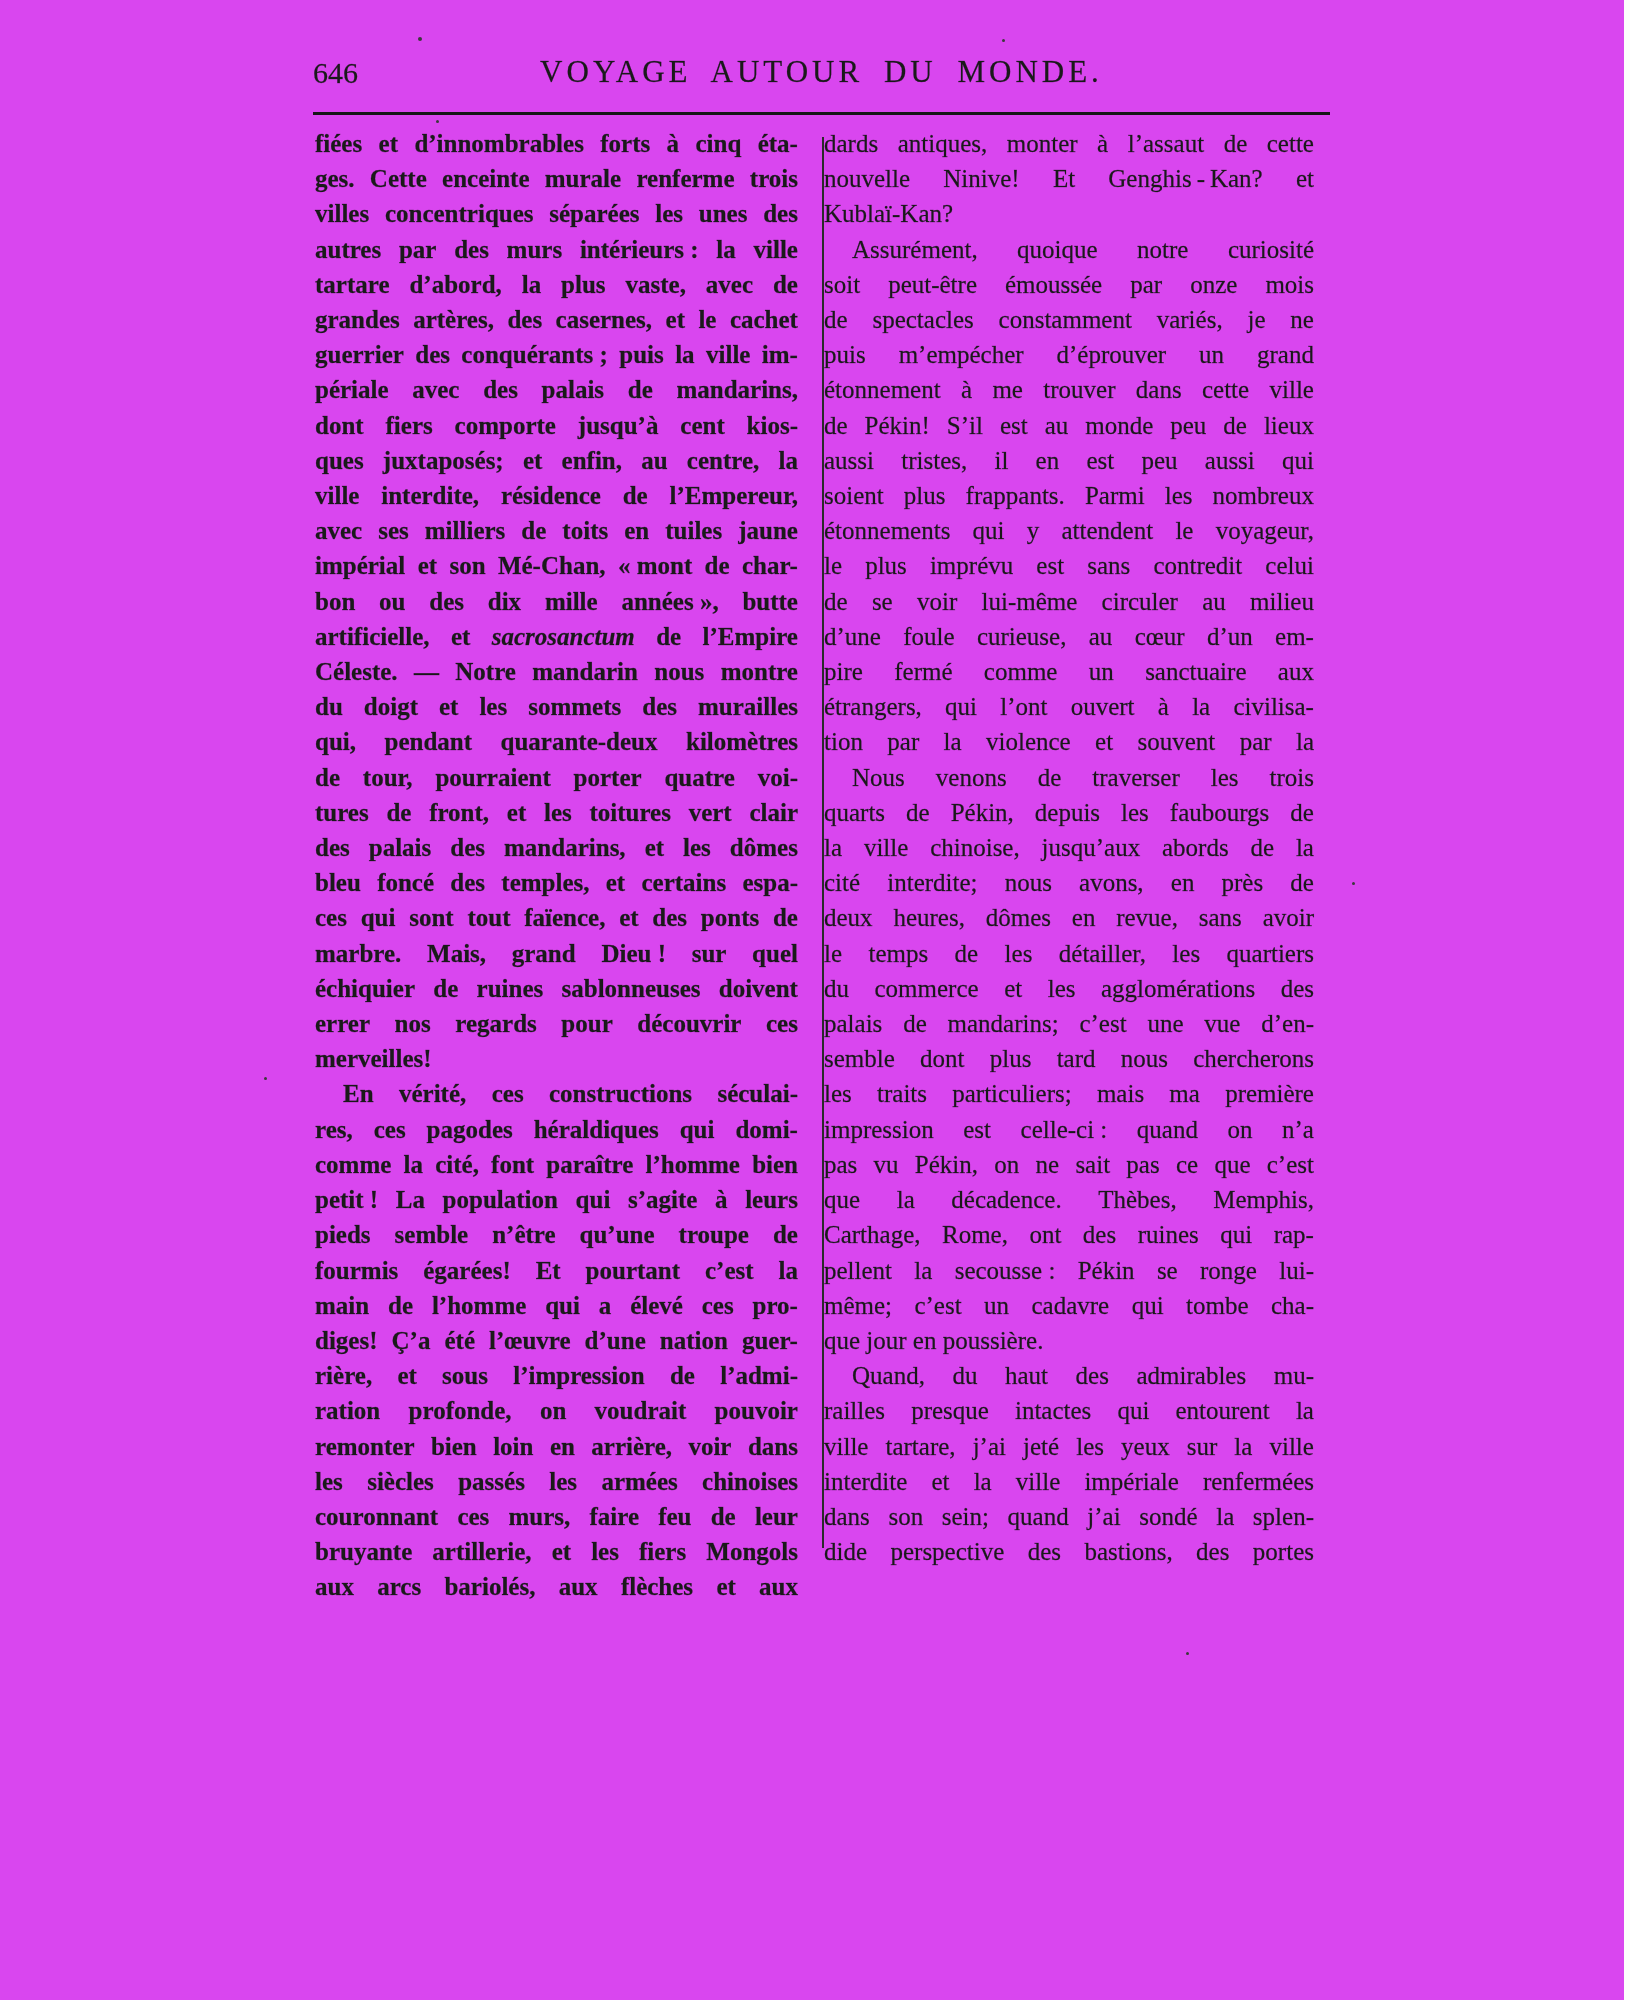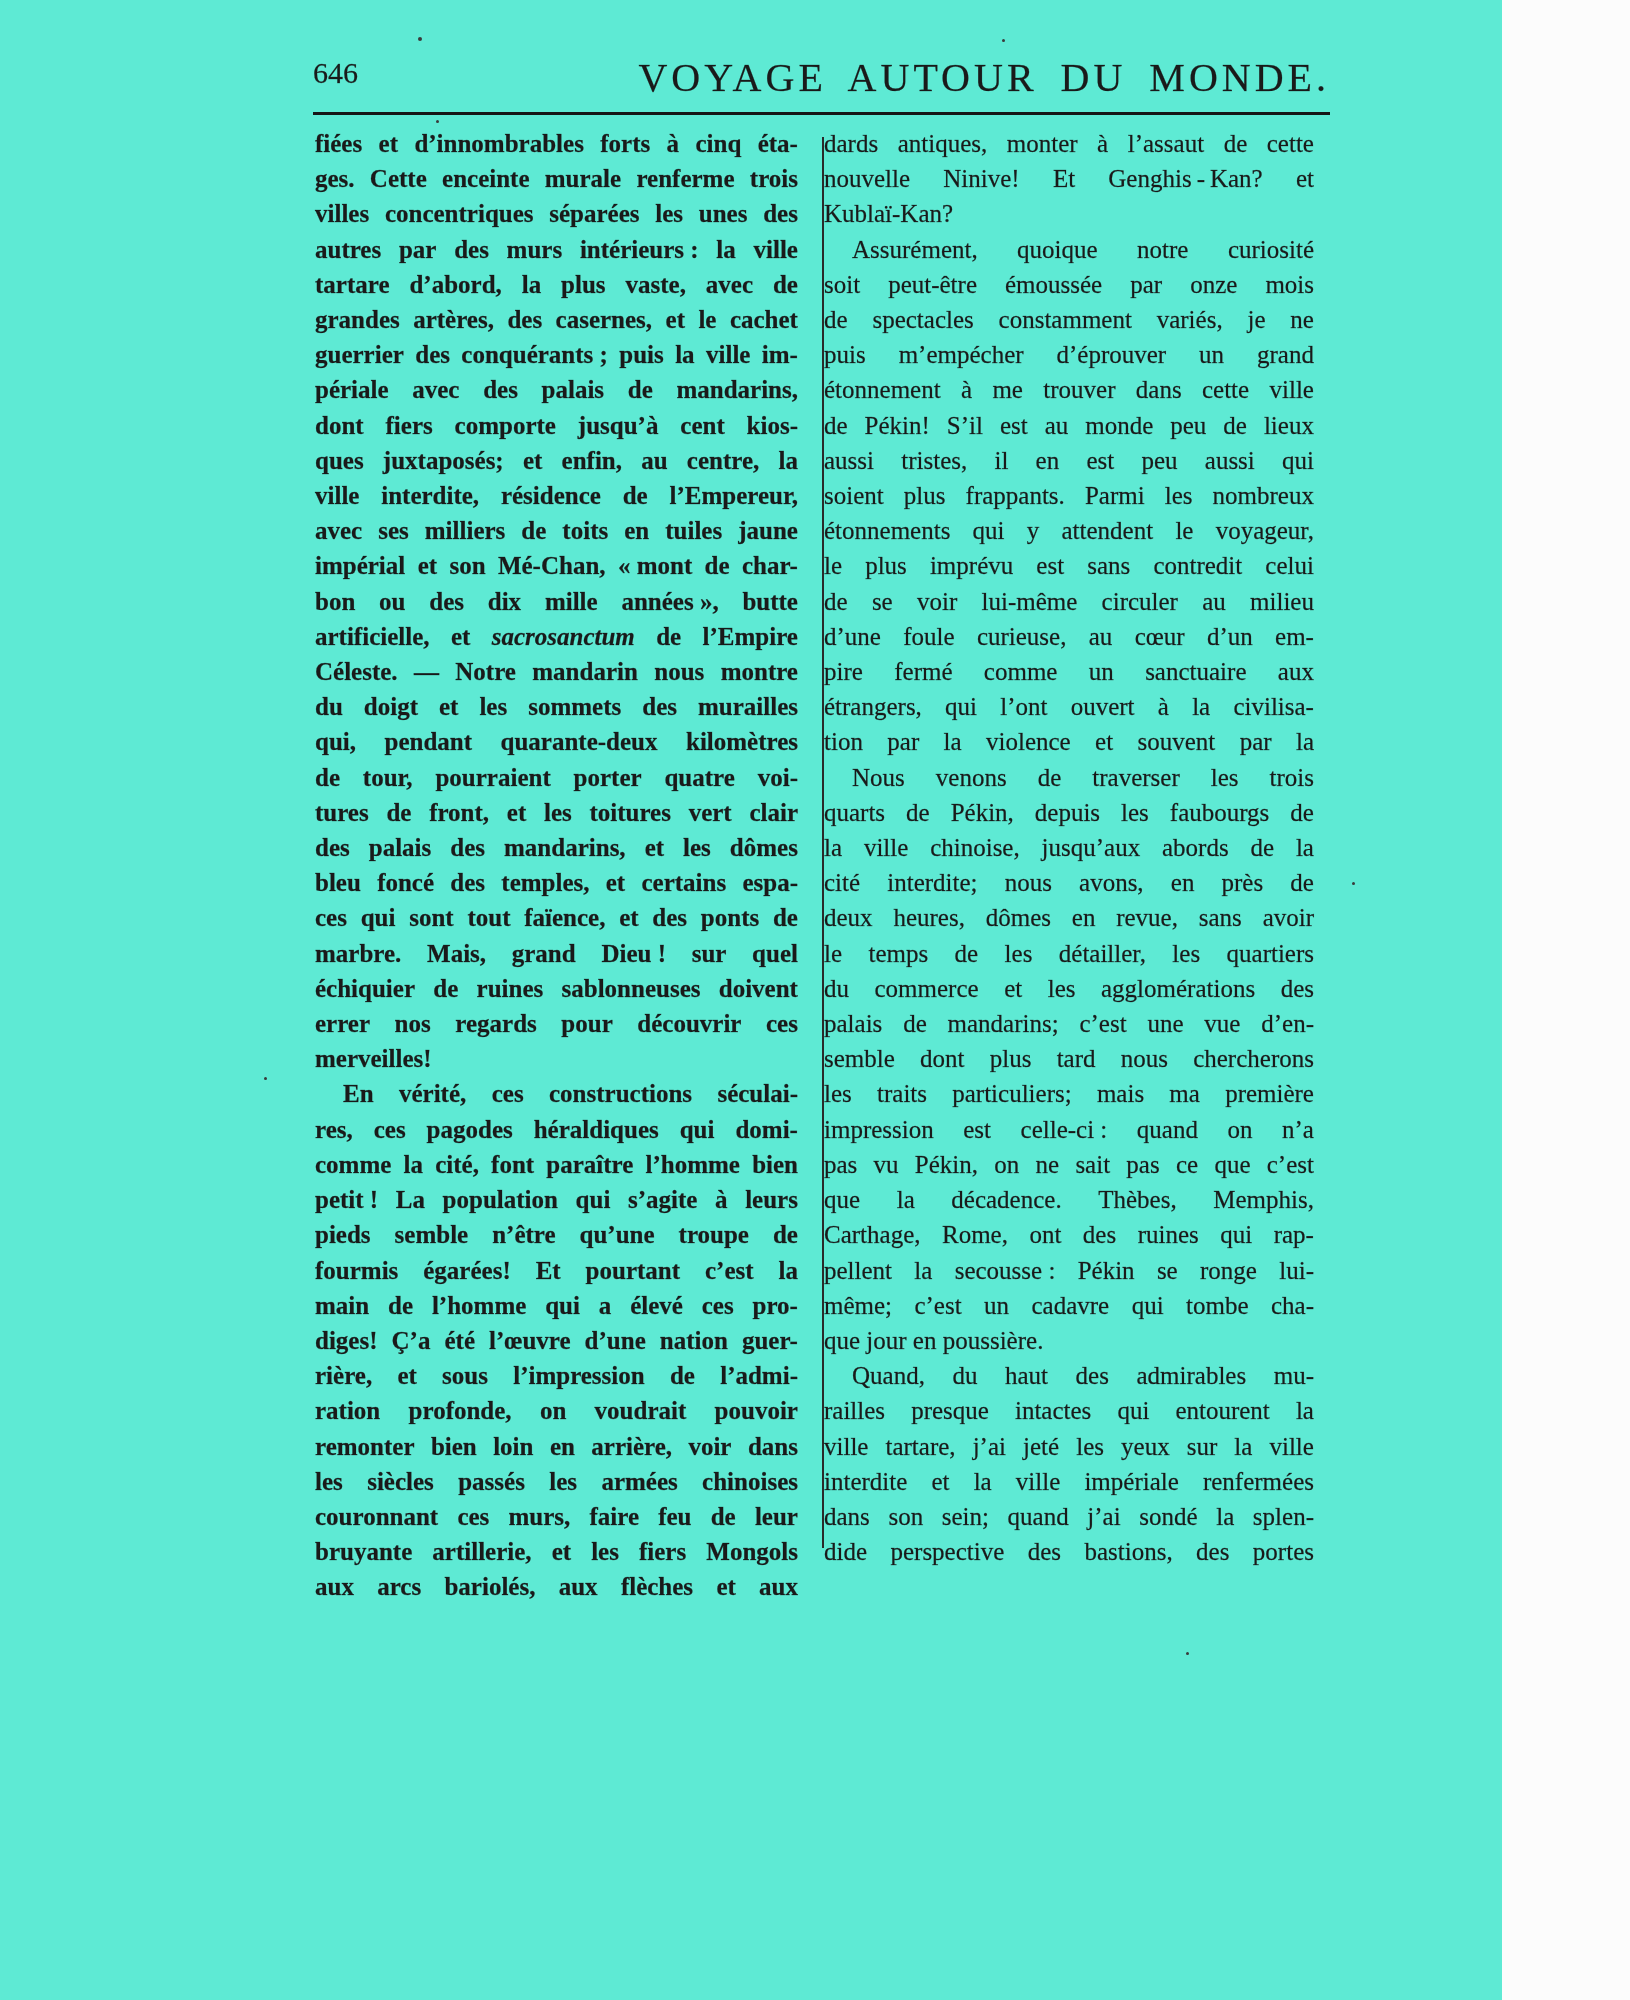--- a/index.html
+++ b/index.html
@@ -1,22 +1,22 @@
 <!DOCTYPE html>
 <html><head>
 <meta charset="utf-8">
 <style>
   html,body{margin:0;padding:0;}
   body{width:1630px;height:2000px;background:#fcfcfc;}
-  .page{position:relative;width:1502px;height:2000px;background:#5eead4;overflow:hidden;
+  .page{position:relative;width:1624px;height:2000px;background:#d946ef;overflow:hidden;
         font-family:"Liberation Serif","DejaVu Serif",serif;color:#1a1a1a;
         -webkit-text-stroke:0.35px rgba(20,20,20,.55);}
   .pagenum{position:absolute;left:313px;top:56px;font-size:30px;}
-  .runtitle{position:absolute;left:313px;top:54px;width:1017px;text-align:right;
-            font-size:40px;letter-spacing:4px;word-spacing:9px;white-space:nowrap;}
+  .runtitle{position:absolute;left:313px;top:54px;width:1017px;text-align:center;
+            font-size:31px;letter-spacing:4px;word-spacing:9px;white-space:nowrap;}
   .headrule{position:absolute;left:313px;top:112px;width:1017px;height:3px;background:#161616;}
   .divider{position:absolute;left:822px;top:137px;width:2px;height:1411px;background:#2a2a2a;}
   .col{position:absolute;top:126px;font-size:25px;}
   .col-left{left:315px;width:483px;font-weight:bold;}
   .col-right{left:824px;width:490px;}
   .line{display:flex;justify-content:space-between;line-height:35.2px;white-space:pre;}
   .line.ind{padding-left:28px;}
   .line.noj{display:block;white-space:normal;text-align:left;}
   .line i{font-style:italic;}
   .speck{position:absolute;background:#3a3a3a;border-radius:50%;}

